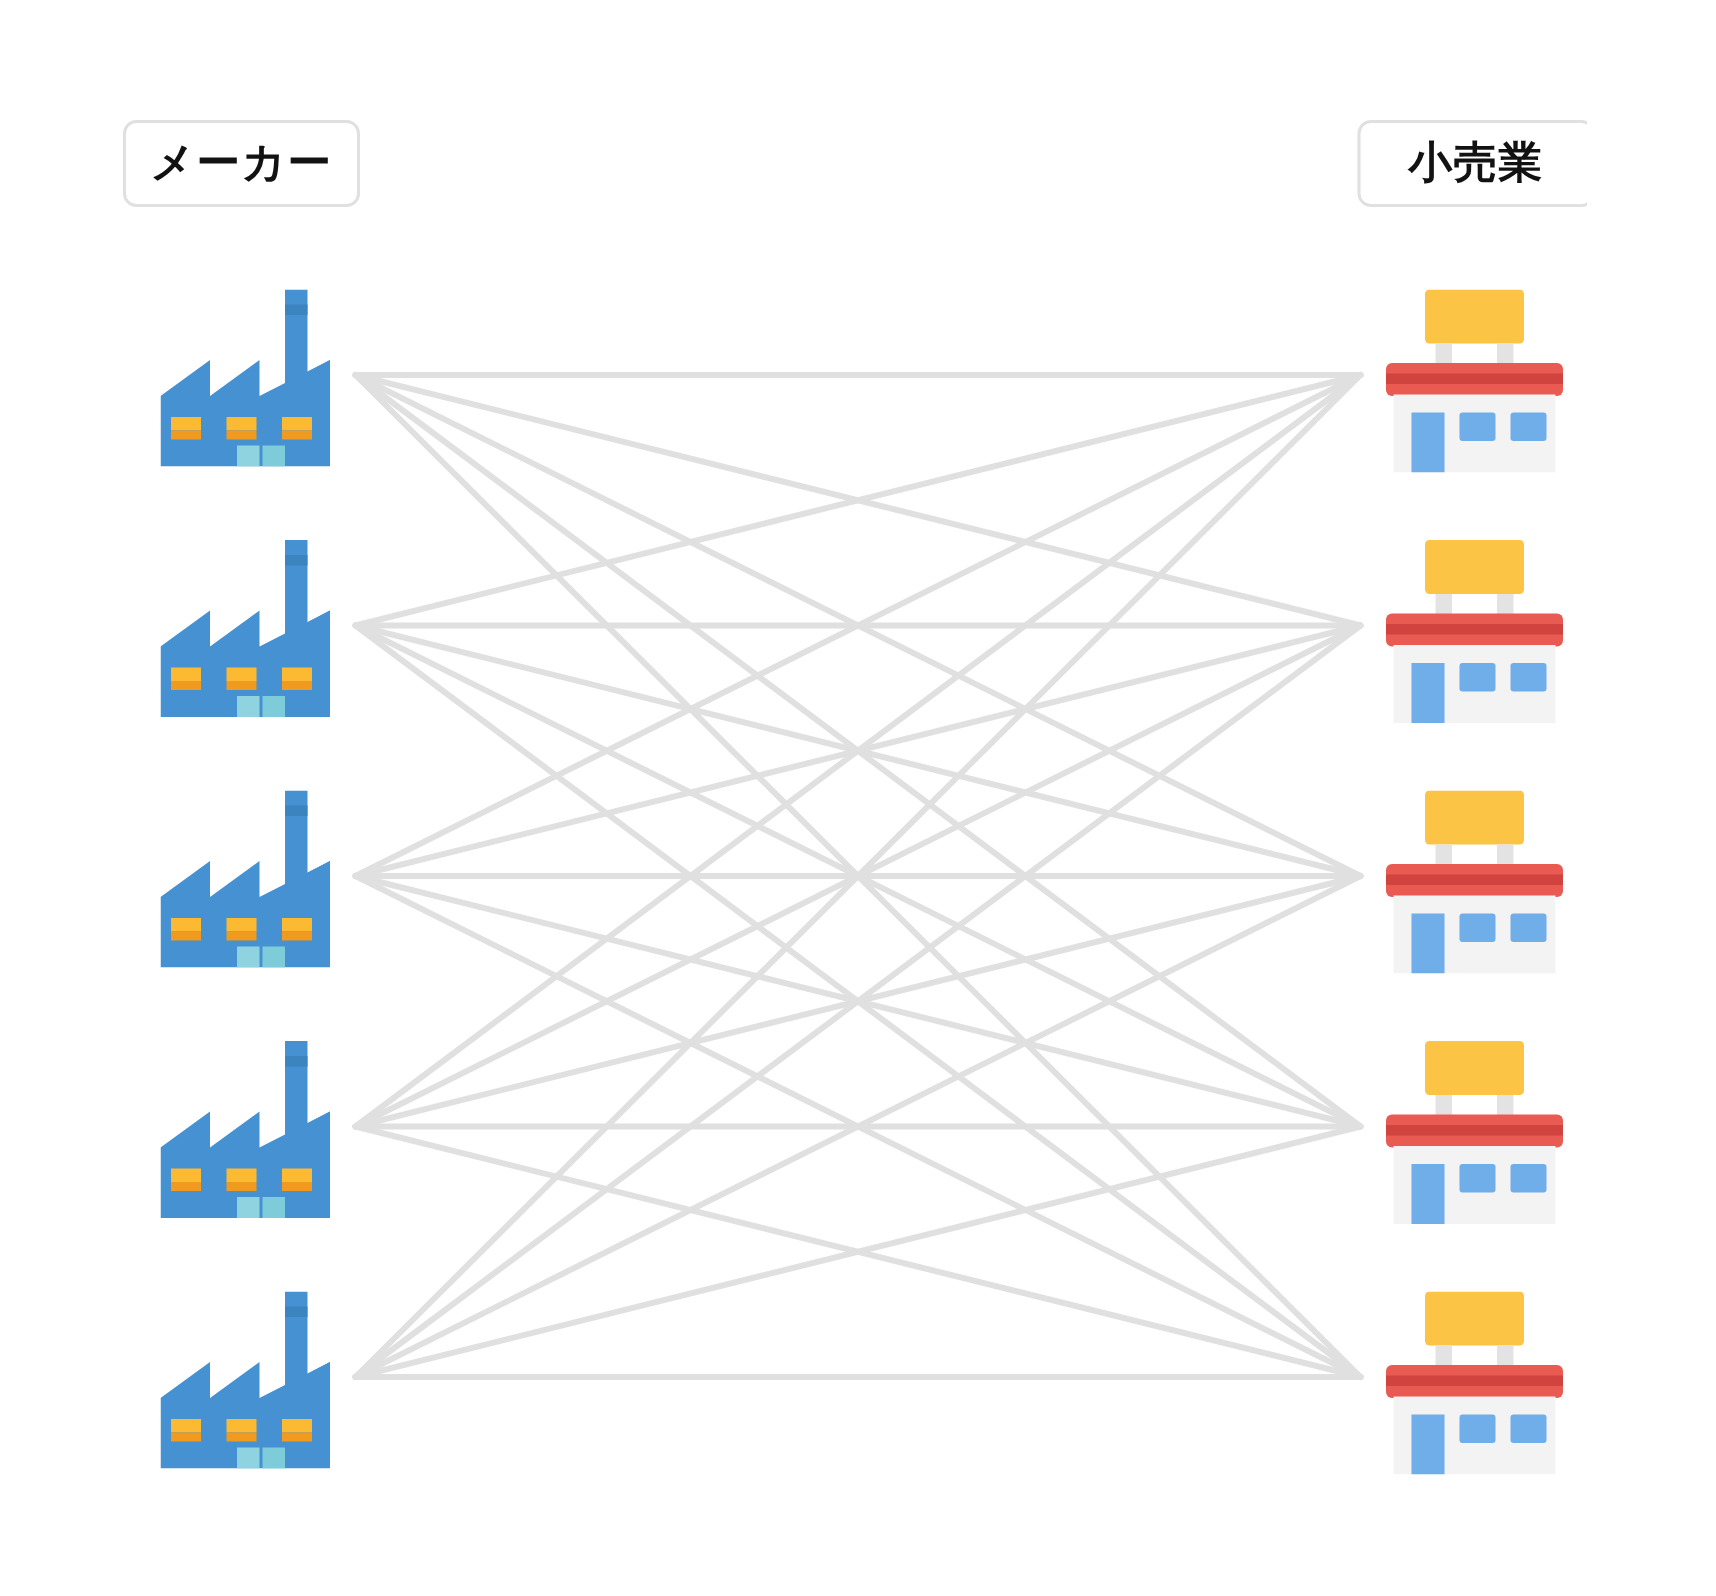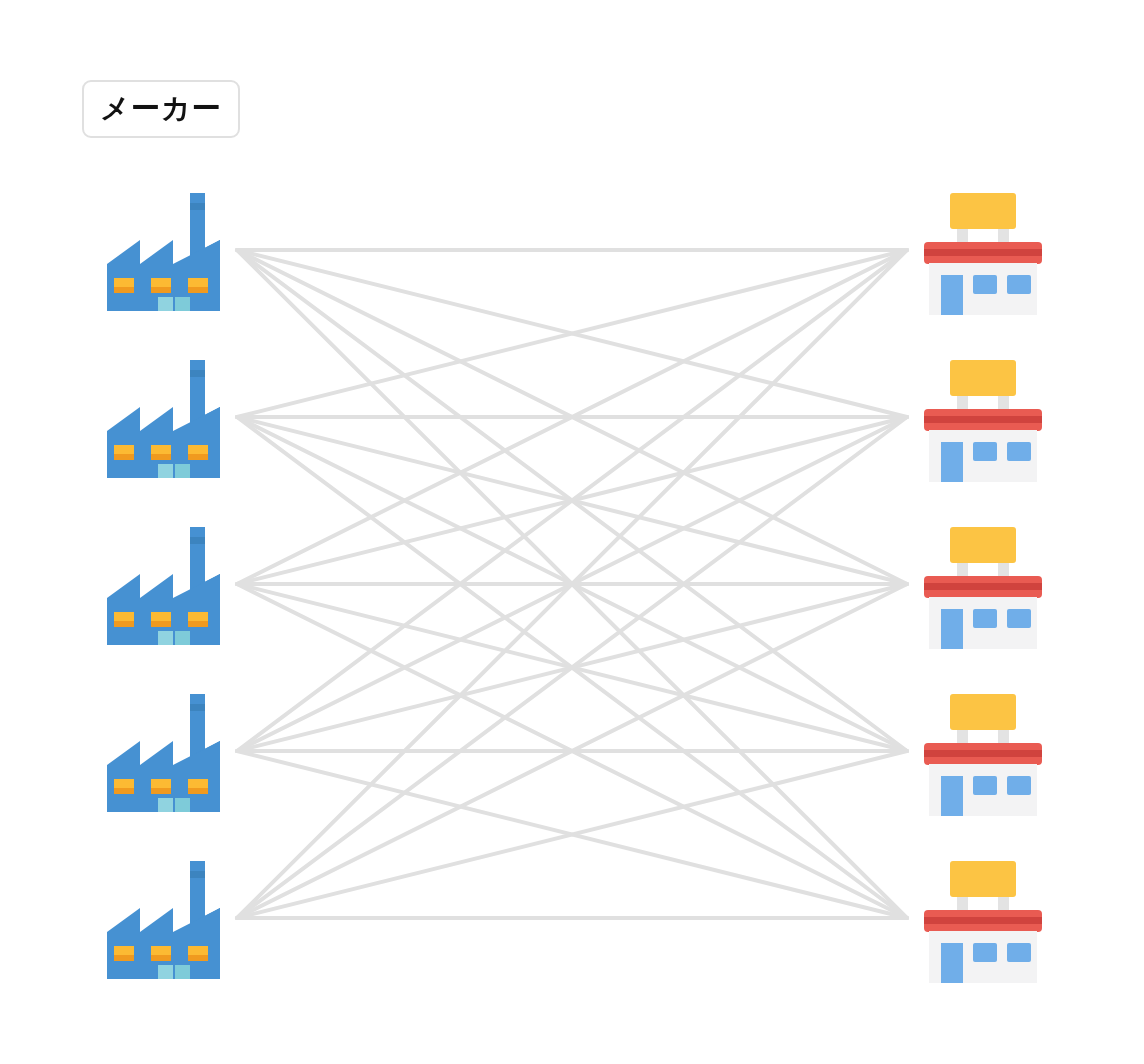--- a/index.html
+++ b/index.html
@@ -61,20 +61,23 @@
       <line x1="237" y1="918" x2="907" y2="417" stroke="var(--connection-line)" stroke-width="4" stroke-linecap="round"></line>
       <line x1="237" y1="918" x2="907" y2="584" stroke="var(--connection-line)" stroke-width="4" stroke-linecap="round"></line>
       <line x1="237" y1="918" x2="907" y2="751" stroke="var(--connection-line)" stroke-width="4" stroke-linecap="round"></line>
       <line x1="237" y1="918" x2="907" y2="918" stroke="var(--connection-line)" stroke-width="4" stroke-linecap="round"></line>
     </svg>
 
   <div class="label-box left">
     <span>メーカー</span>
   </div>
 
+  <div class="label-box right">
+    <span>小売業</span>
+  </div>
 
   <div id="left-col">
       <div class="node" style="left: 107px; top: 193px;">
     <svg width="113" height="118" viewBox="0 0 113 118">
       <rect x="83" y="0" width="15" height="64" fill="var(--factory-body)"></rect>
       <rect x="83" y="10" width="15" height="7" fill="var(--factory-shade)"></rect>
       <polygon points="98,55 113,47 113,55 98,63" fill="var(--factory-shade)"></polygon>
       <polygon points="0,71 33,47 33,71 66,47 66,71 113,47 113,118 0,118" fill="var(--factory-body)"></polygon>
       <g>
         <rect x="7" y="85" width="20" height="9" fill="var(--factory-window-top)"></rect>

